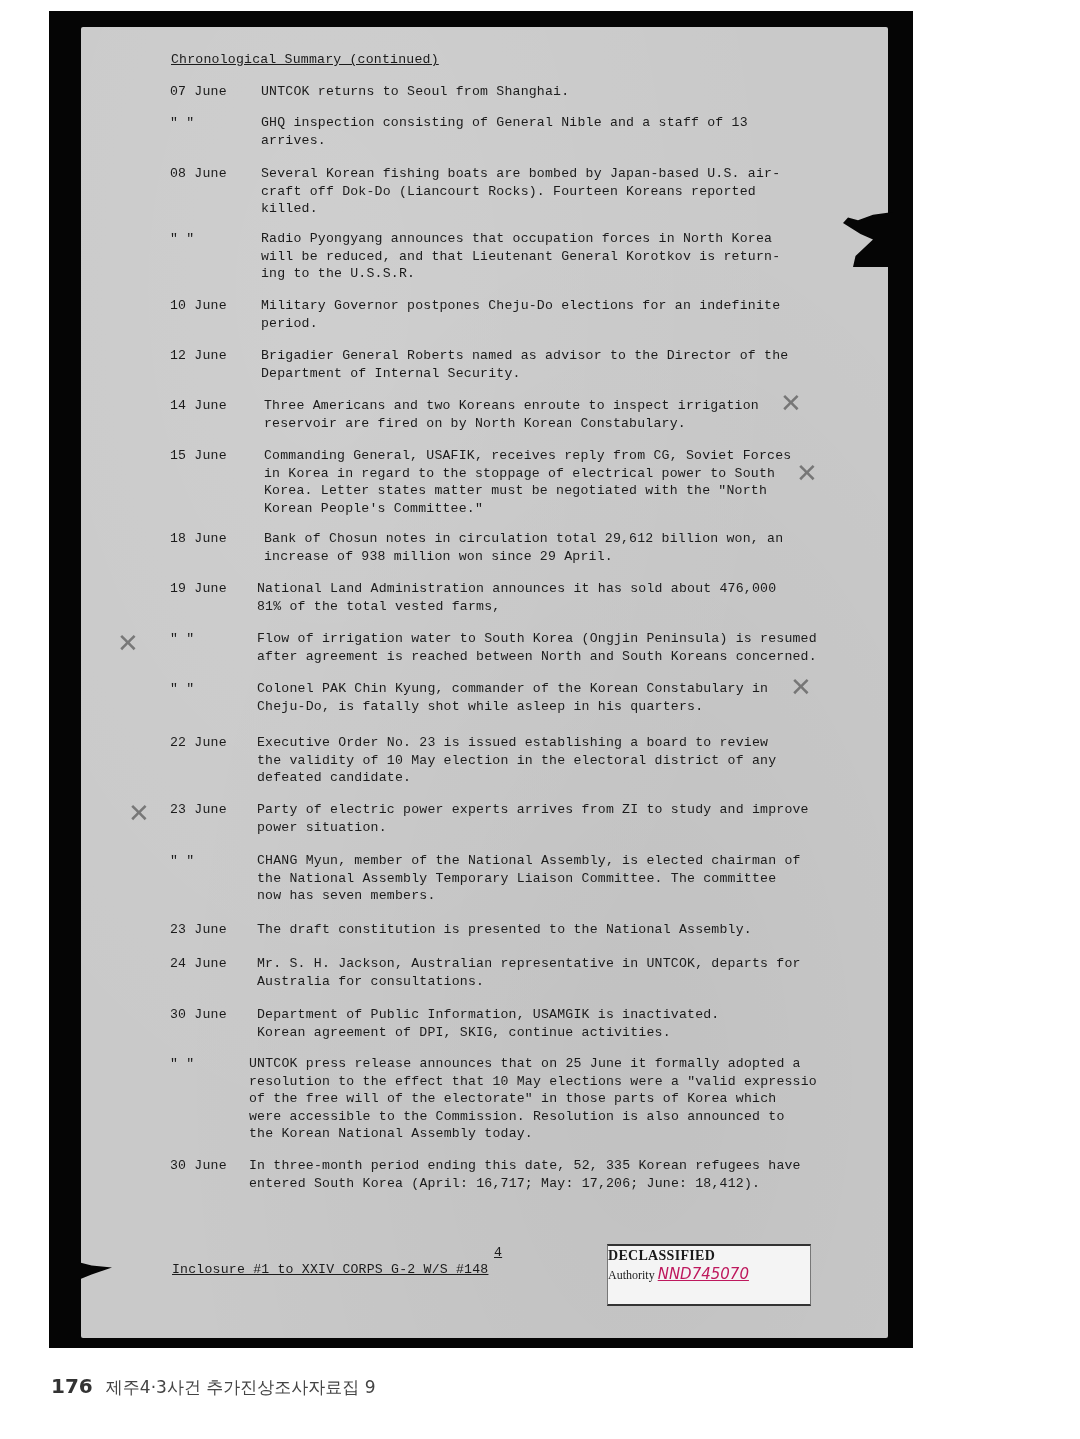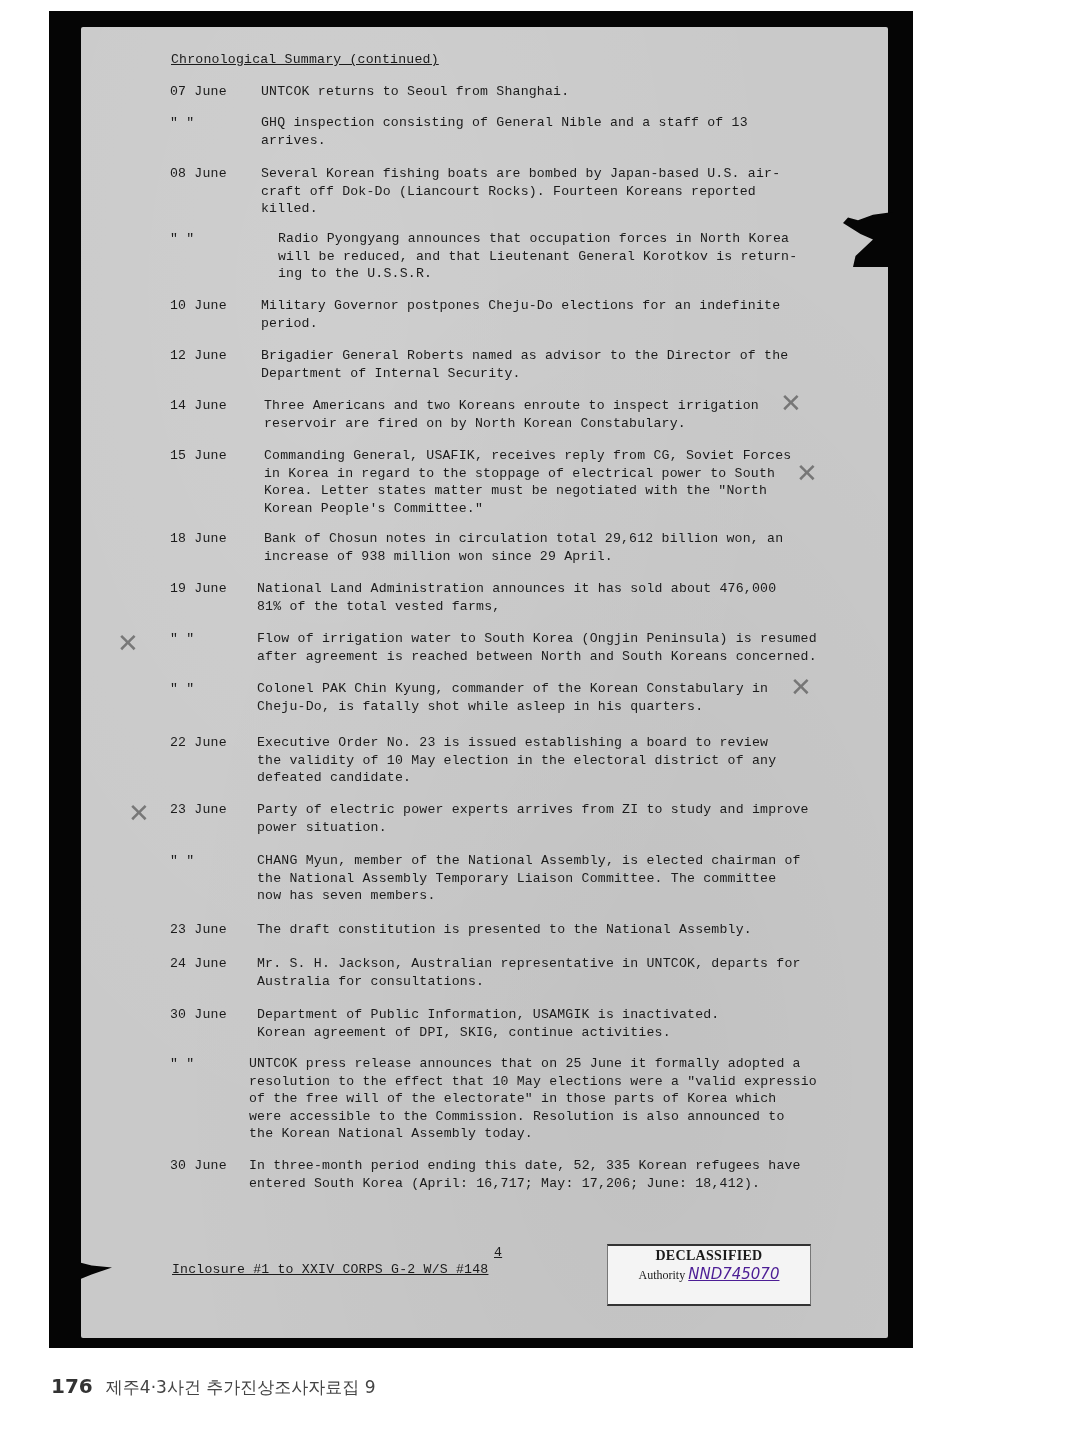--- a/index.html
+++ b/index.html
@@ -30,25 +30,25 @@
   .doc-title { left: 171px; top: 51px; }
   .entry { position: absolute; left: 0; width: 100%; }
   .entry-date { position: absolute; left: 170px; width: 80px; white-space: nowrap; }
   .entry-body { position: absolute; left: 261px; width: 580px; white-space: pre-line; }
   .entries { position: absolute; left: 0; top: 0; width: 1080px; height: 1300px; }
   .inclosure { left: 172px; top: 1261px; }
   .page-num { left: 494px; top: 1244px; }
   .stamp {
     position: absolute; left: 607px; top: 1244px; width: 202px; height: 58px; background: #f4f4f4;
     border-top: 2px solid #333; border-bottom: 2px solid #333; border-left: 1px solid #777; border-right: 1px solid #777;
-    font-family: "Liberation Serif", "DejaVu Serif", serif; color: #1a1a1a; text-align: center;
+    font-family: "Liberation Serif", "DejaVu Serif", serif; color: #1a1a1a; 
   }
   .stamp-title { display: block; font-size: 14px; font-weight: bold; margin-top: 2px; letter-spacing: 0.3px; }
   .stamp-auth { display: block; font-size: 12px; margin-top: 1px; }
-  .stamp-auth-val { font-family: "DejaVu Sans", sans-serif; font-size: 15px; color: #4c1d95; font-style: italic; text-decoration: underline; }
+  .stamp-auth-val { font-family: "DejaVu Sans", sans-serif; font-size: 15px; color: #be185d; font-style: italic; text-decoration: underline; }
   .mark {
     position: absolute; color: #555; font-family: "DejaVu Sans", sans-serif; font-size: 26px; font-weight: 100; opacity: 0.7;
   }
   .footer { position: absolute; left: 51px; top: 1374px; font-family: "DejaVu Sans", "Liberation Sans", sans-serif; color: #444; }
   .footer-page { font-size: 20px; font-weight: bold; color: #333; margin-right: 8px; }
   .footer-title { font-size: 17px; color: #444; }
 </style>
 </head>
 <body>
 
@@ -70,21 +70,21 @@
 arrives.</span>
     </div>
   <div class="entry" style="top:165px">
       <span class="entry-date">08 June</span>
       <span class="entry-body" style="left:261px">Several Korean fishing boats are bombed by Japan-based U.S. air-
 craft off Dok-Do (Liancourt Rocks).  Fourteen Koreans reported
 killed.</span>
     </div>
   <div class="entry" style="top:230px">
       <span class="entry-date">"    "</span>
-      <span class="entry-body" style="left:278px">Radio Pyongyang announces that occupation forces in North Korea
+      <span class="entry-body" style="left:261px">Radio Pyongyang announces that occupation forces in North Korea
 will be reduced, and that Lieutenant General Korotkov is return-
 ing to the U.S.S.R.</span>
     </div>
   <div class="entry" style="top:297px">
       <span class="entry-date">10 June</span>
       <span class="entry-body" style="left:261px">Military Governor postpones Cheju-Do elections for an indefinite
 period.</span>
     </div>
   <div class="entry" style="top:347px">
       <span class="entry-date">12 June</span>

